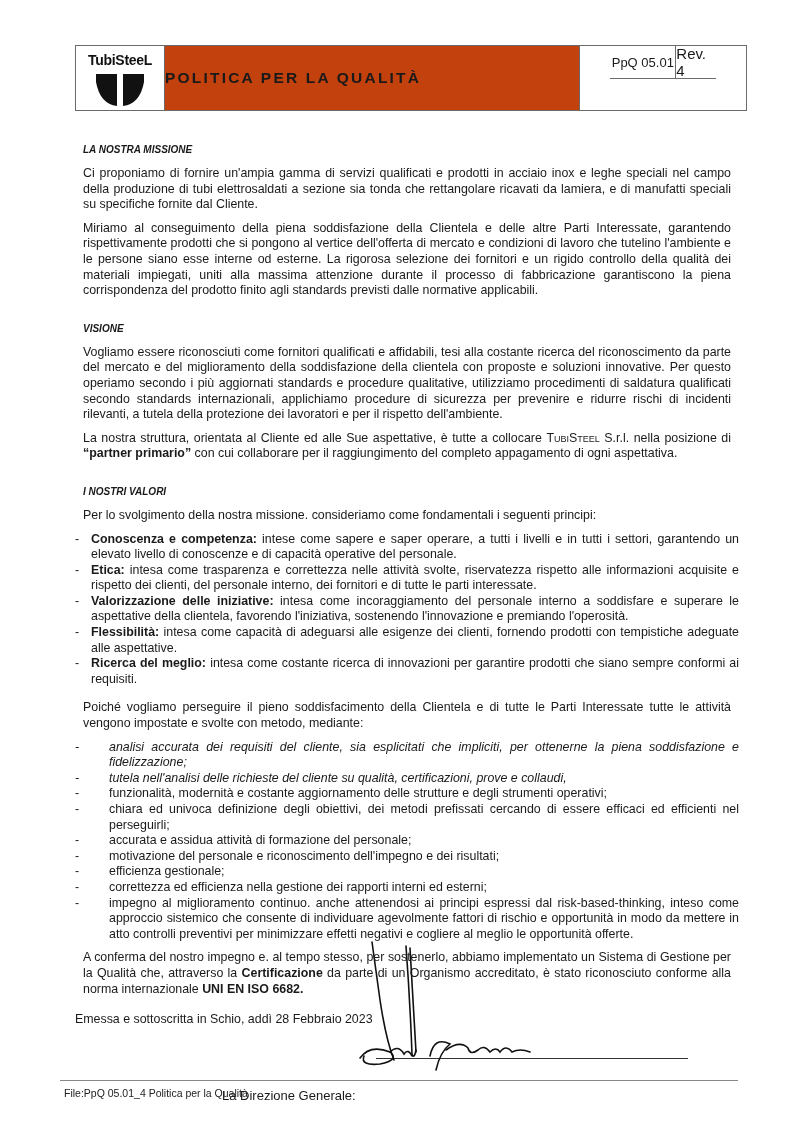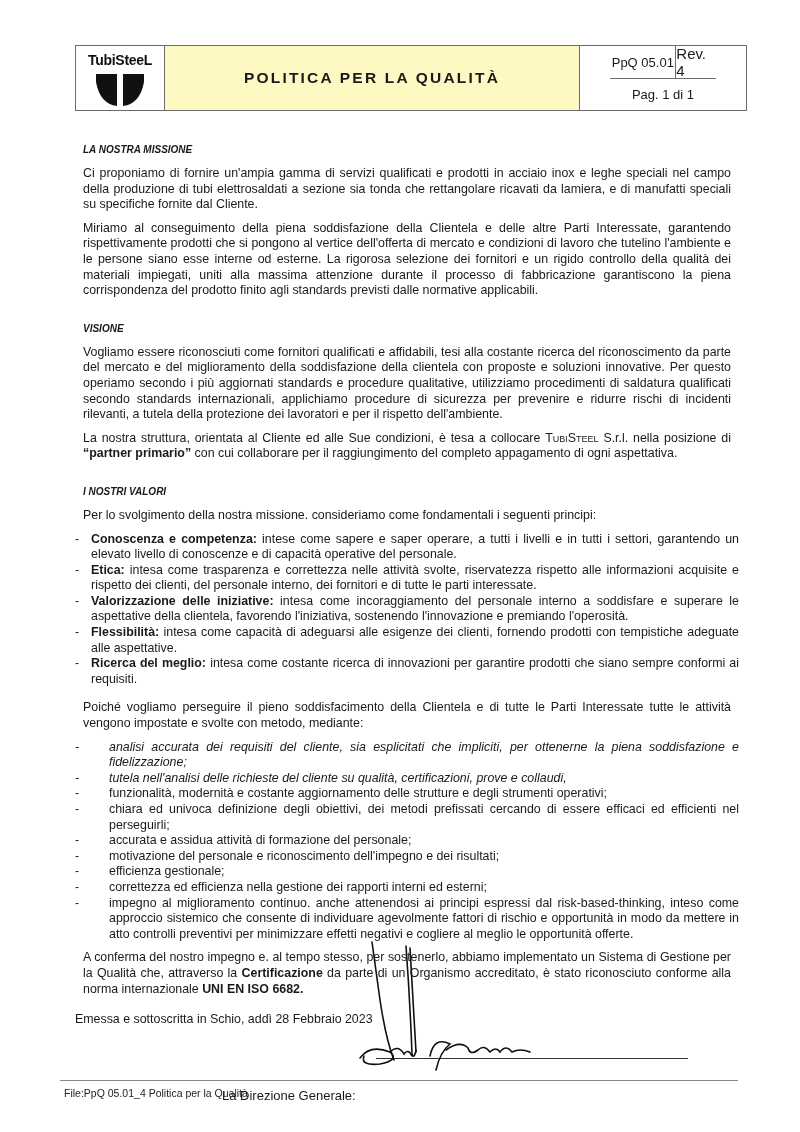--- a/index.html
+++ b/index.html
@@ -6,22 +6,22 @@
   body { width: 800px; height: 1132px; position: relative; overflow: hidden;
          font-family: "Liberation Sans", sans-serif; color: #1a1a1a; }
 
   
   .header { position: absolute; left: 75px; top: 45px; width: 672px; height: 66px;
             border: 1px solid #6b6b6b; display: flex; box-sizing: border-box; }
   .logo-cell { width: 88px; border-right: 1px solid #6b6b6b; position: relative; }
   .logo-text { position: absolute; top: 6px; left: 0; width: 100%; text-align: center;
                font-size: 14px; font-weight: bold; letter-spacing: -0.3px; color: #111; }
   .logo-mark { position: absolute; left: 20px; top: 28px; width: 48px; height: 32px; }
-  .title-cell { flex: 1; border-right: 1px solid #6b6b6b; background: #fef9c3;
-                display: flex; align-items: center; justify-content: center; }
+  .title-cell { flex: 1; border-right: 1px solid #6b6b6b; background: #c2410c;
+                display: flex; align-items: center; }
   .title { font-size: 15.5px; font-weight: bold; letter-spacing: 2.2px; color: #1a1a1a; }
   .meta-cell { width: 166px; display: flex; flex-direction: column; align-items: center; }
   .meta-top { display: flex; height: 32px; border-bottom: 1px solid #6b6b6b; }
   .meta-code { flex: 1.65; border-right: 1px solid #6b6b6b; display: flex; align-items: center;
                justify-content: center; font-size: 13px; }
   .meta-rev { flex: 1; display: flex; align-items: center; justify-content: center; font-size: 15px; }
   .meta-page { flex: 1; display: flex; align-items: center; justify-content: center; font-size: 13px; }
 
   
   .content { position: absolute; left: 75px; top: 133px; width: 664px;
@@ -58,34 +58,33 @@
     </svg>
   </div>
   <div class="title-cell">
     <div class="title">POLITICA PER LA QUALITÀ</div>
   </div>
   <div class="meta-cell">
     <div class="meta-top">
       <div class="meta-code">PpQ 05.01</div>
       <div class="meta-rev">Rev. 4</div>
     </div>
-    <div class="meta-page">Pag. 1 di 1</div>
   </div>
 </div>
 
 <div class="content">
 
   <h2 class="section-title">LA NOSTRA MISSIONE</h2>
   <p class="p">Ci proponiamo di fornire un'ampia gamma di servizi qualificati e prodotti in acciaio inox e leghe speciali nel campo della produzione di tubi elettrosaldati a sezione sia tonda che rettangolare ricavati da lamiera, e di manufatti speciali su specifiche fornite dal Cliente.</p>
   <p class="p">Miriamo al conseguimento della piena soddisfazione della Clientela e delle altre Parti Interessate, garantendo rispettivamente prodotti che si pongono al vertice dell'offerta di mercato e condizioni di lavoro che tutelino l'ambiente e le persone siano esse interne od esterne. La rigorosa selezione dei fornitori e un rigido controllo della qualità dei materiali impiegati, uniti alla massima attenzione durante il processo di fabbricazione garantiscono la piena corrispondenza del prodotto finito agli standards previsti dalle normative applicabili.</p>
 
   <div class="gap"></div>
   <h2 class="section-title">VISIONE</h2>
   <p class="p">Vogliamo essere riconosciuti come fornitori qualificati e affidabili, tesi alla costante ricerca del riconoscimento da parte del mercato e del miglioramento della soddisfazione della clientela con proposte e soluzioni innovative. Per questo operiamo secondo i più aggiornati standards e procedure qualitative, utilizziamo procedimenti di saldatura qualificati secondo standards internazionali, applichiamo procedure di sicurezza per prevenire e ridurre rischi di incidenti rilevanti, a tutela della protezione dei lavoratori e per il rispetto dell'ambiente.</p>
-  <p class="p"><span>La nostra struttura, orientata al Cliente ed alle Sue condizioni, è tesa a collocare </span><span class="smallcaps">TubiSteel</span><span> S.r.l. nella posizione di </span><b>“partner primario”</b><span> con cui collaborare per il raggiungimento del completo appagamento di ogni aspettativa.</span></p>
+  <p class="p"><span>La nostra struttura, orientata al Cliente ed alle Sue aspettative, è tutte a collocare </span><span class="smallcaps">TubiSteel</span><span> S.r.l. nella posizione di </span><b>“partner primario”</b><span> con cui collaborare per il raggiungimento del completo appagamento di ogni aspettativa.</span></p>
 
   <div class="gap"></div>
   <h2 class="section-title">I NOSTRI VALORI</h2>
   <p class="p">Per lo svolgimento della nostra missione. consideriamo come fondamentali i seguenti principi:</p>
   <ul class="dash-list">
     <li><span class="dash">-</span><b>Conoscenza e competenza:</b><span> intese come sapere e saper operare, a tutti i livelli e in tutti i settori, garantendo un elevato livello di conoscenze e di capacità operative del personale.</span></li>
     <li><span class="dash">-</span><b>Etica:</b><span> intesa come trasparenza e correttezza nelle attività svolte, riservatezza rispetto alle informazioni acquisite e rispetto dei clienti, del personale interno, dei fornitori e di tutte le parti interessate.</span></li>
     <li><span class="dash">-</span><b>Valorizzazione delle iniziative:</b><span> intesa come incoraggiamento del personale interno a soddisfare e superare le aspettative della clientela, favorendo l'iniziativa, sostenendo l'innovazione e premiando l'operosità.</span></li>
     <li><span class="dash">-</span><b>Flessibilità:</b><span> intesa come capacità di adeguarsi alle esigenze dei clienti, fornendo prodotti con tempistiche adeguate alle aspettative.</span></li>
     <li><span class="dash">-</span><b>Ricerca del meglio:</b><span> intesa come costante ricerca di innovazioni per garantire prodotti che siano sempre conformi ai requisiti.</span></li>

